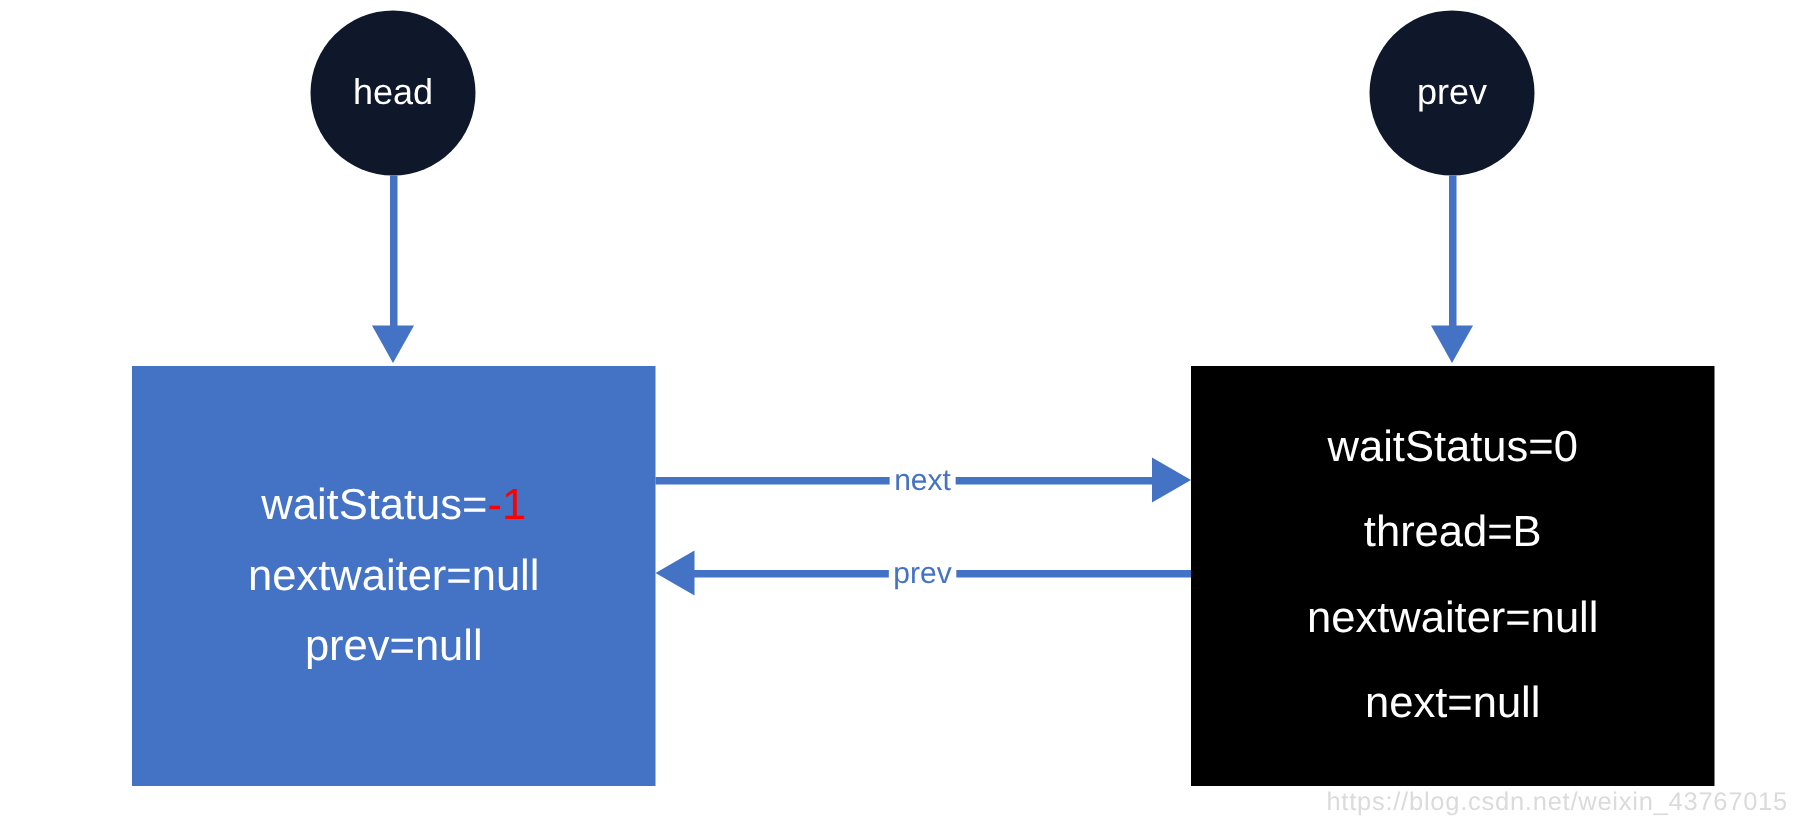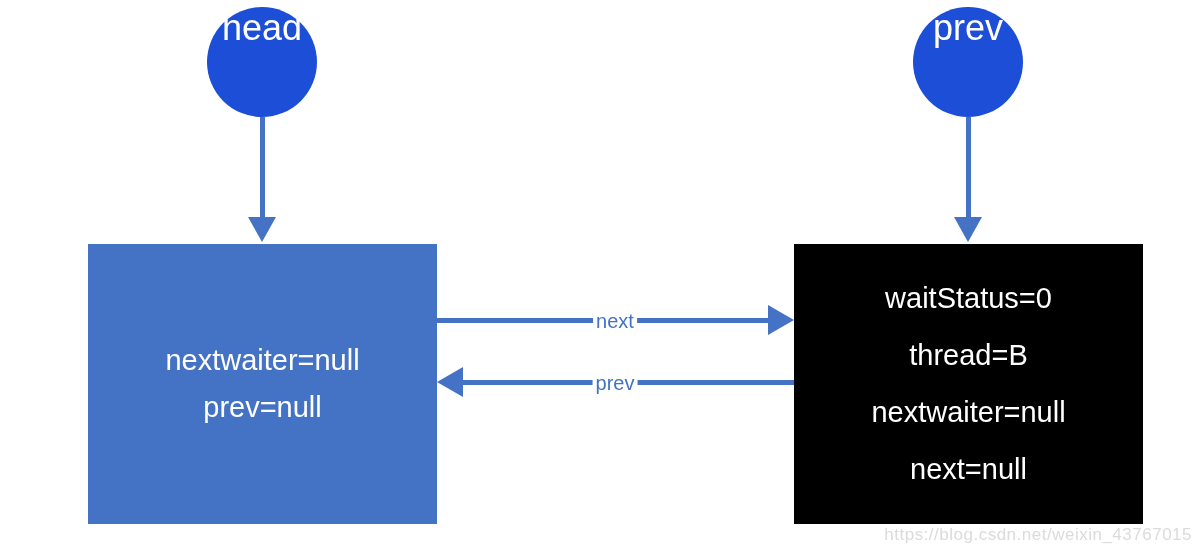--- a/index.html
+++ b/index.html
@@ -11,26 +11,26 @@
     overflow: hidden;
     font-family: "Liberation Sans", sans-serif;
   }
 
   
   .pointer-circle {
     position: absolute;
     width: 110px;
     height: 110px;
     border-radius: 50%;
-    background: #1d4ed8;
+    background: #0f172a;
     color: #ffffff;
     display: flex;
-    align-items: flex-start;
+    align-items: center;
     justify-content: center;
-    font-size: 36px;
+    font-size: 24px;
   }
   .pointer-head { left: 207px; top: 7px; }
   .pointer-tail { left: 913px; top: 7px; }
 
   
   .v-line {
     position: absolute;
     width: 5px;
     background: #4472C4;
     top: 117px;
@@ -126,20 +126,21 @@
     <span>prev</span>
   </div>
 
   <div class="v-line v-line-head"></div>
   <div class="arrowhead-down arrowhead-down-head"></div>
 
   <div class="v-line v-line-tail"></div>
   <div class="arrowhead-down arrowhead-down-tail"></div>
 
   <div class="node-box node-blue">
+    <div class="node-line"><span>waitStatus=</span><span class="highlight-red">-1</span></div>
     <div class="node-line">nextwaiter=null</div>
     <div class="node-line">prev=null</div>
   </div>
 
   <div class="node-box node-black">
     <div class="node-line">waitStatus=0</div>
     <div class="node-line">thread=B</div>
     <div class="node-line">nextwaiter=null</div>
     <div class="node-line">next=null</div>
   </div>

